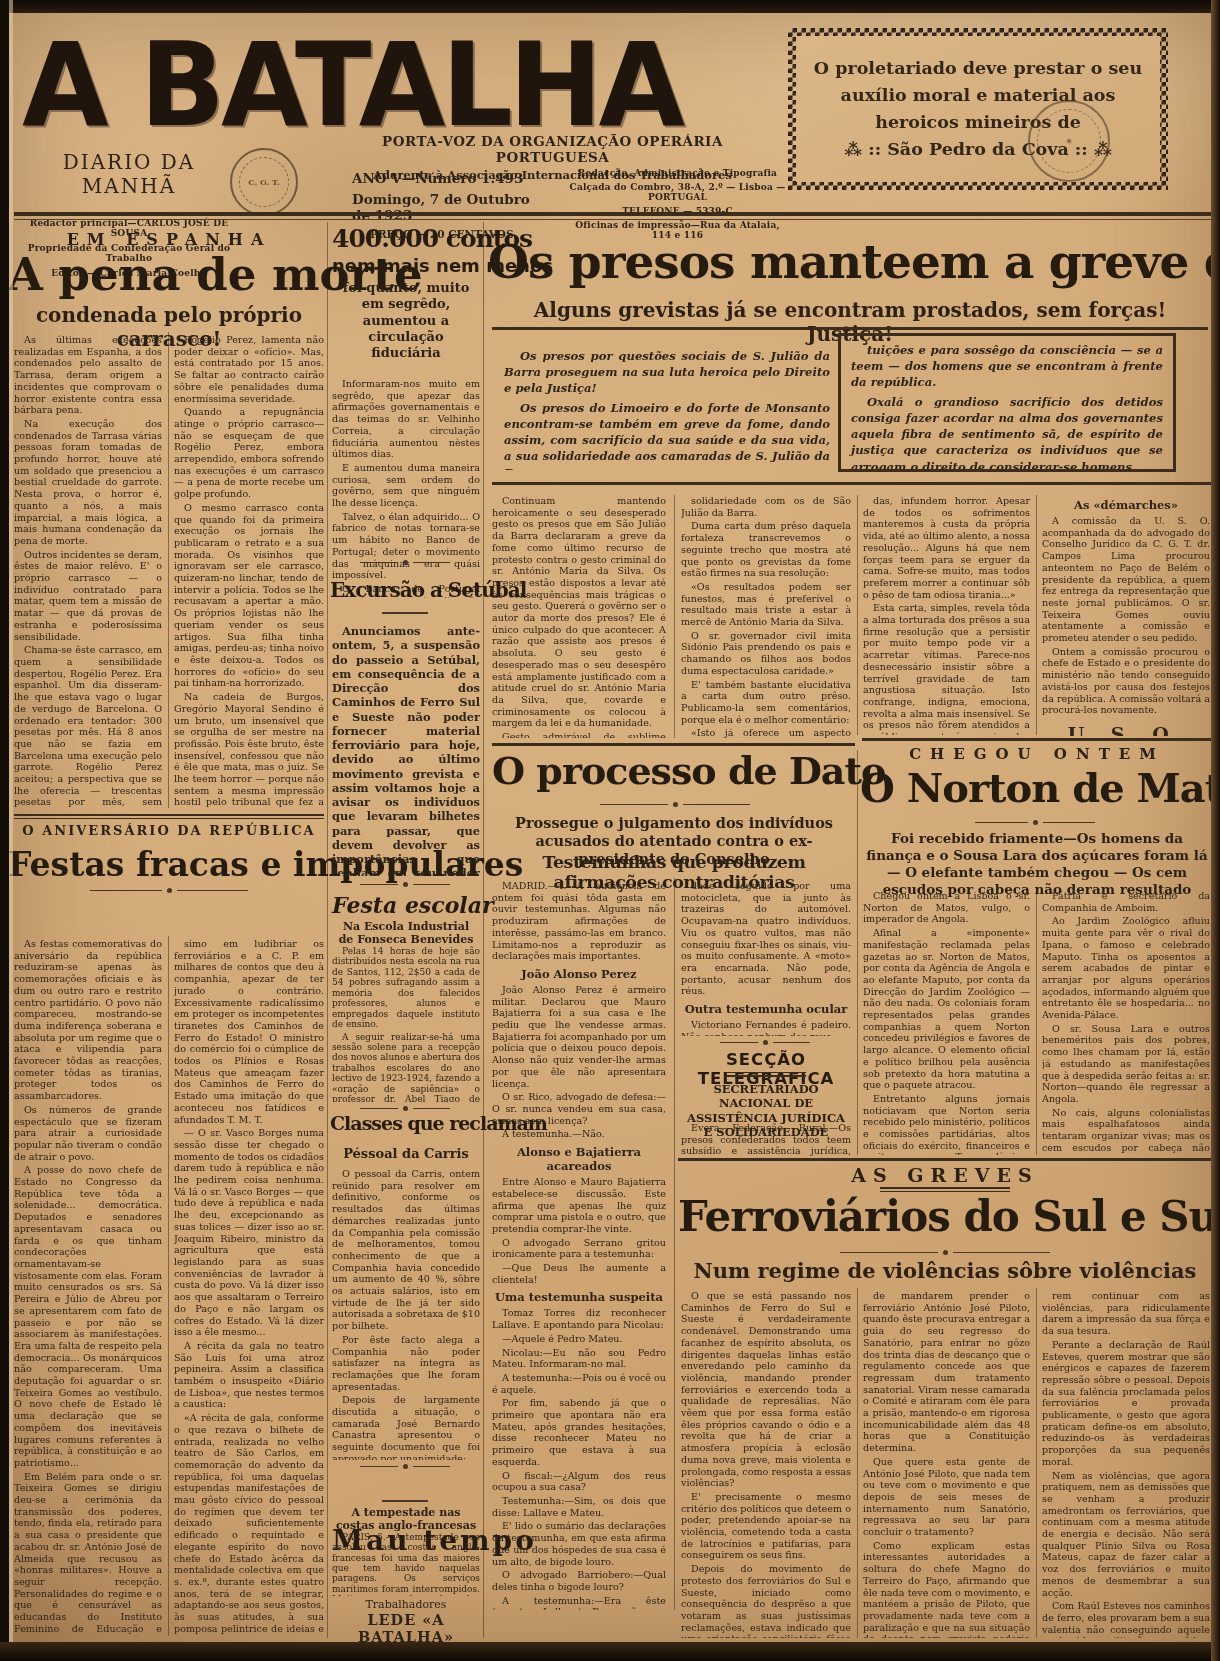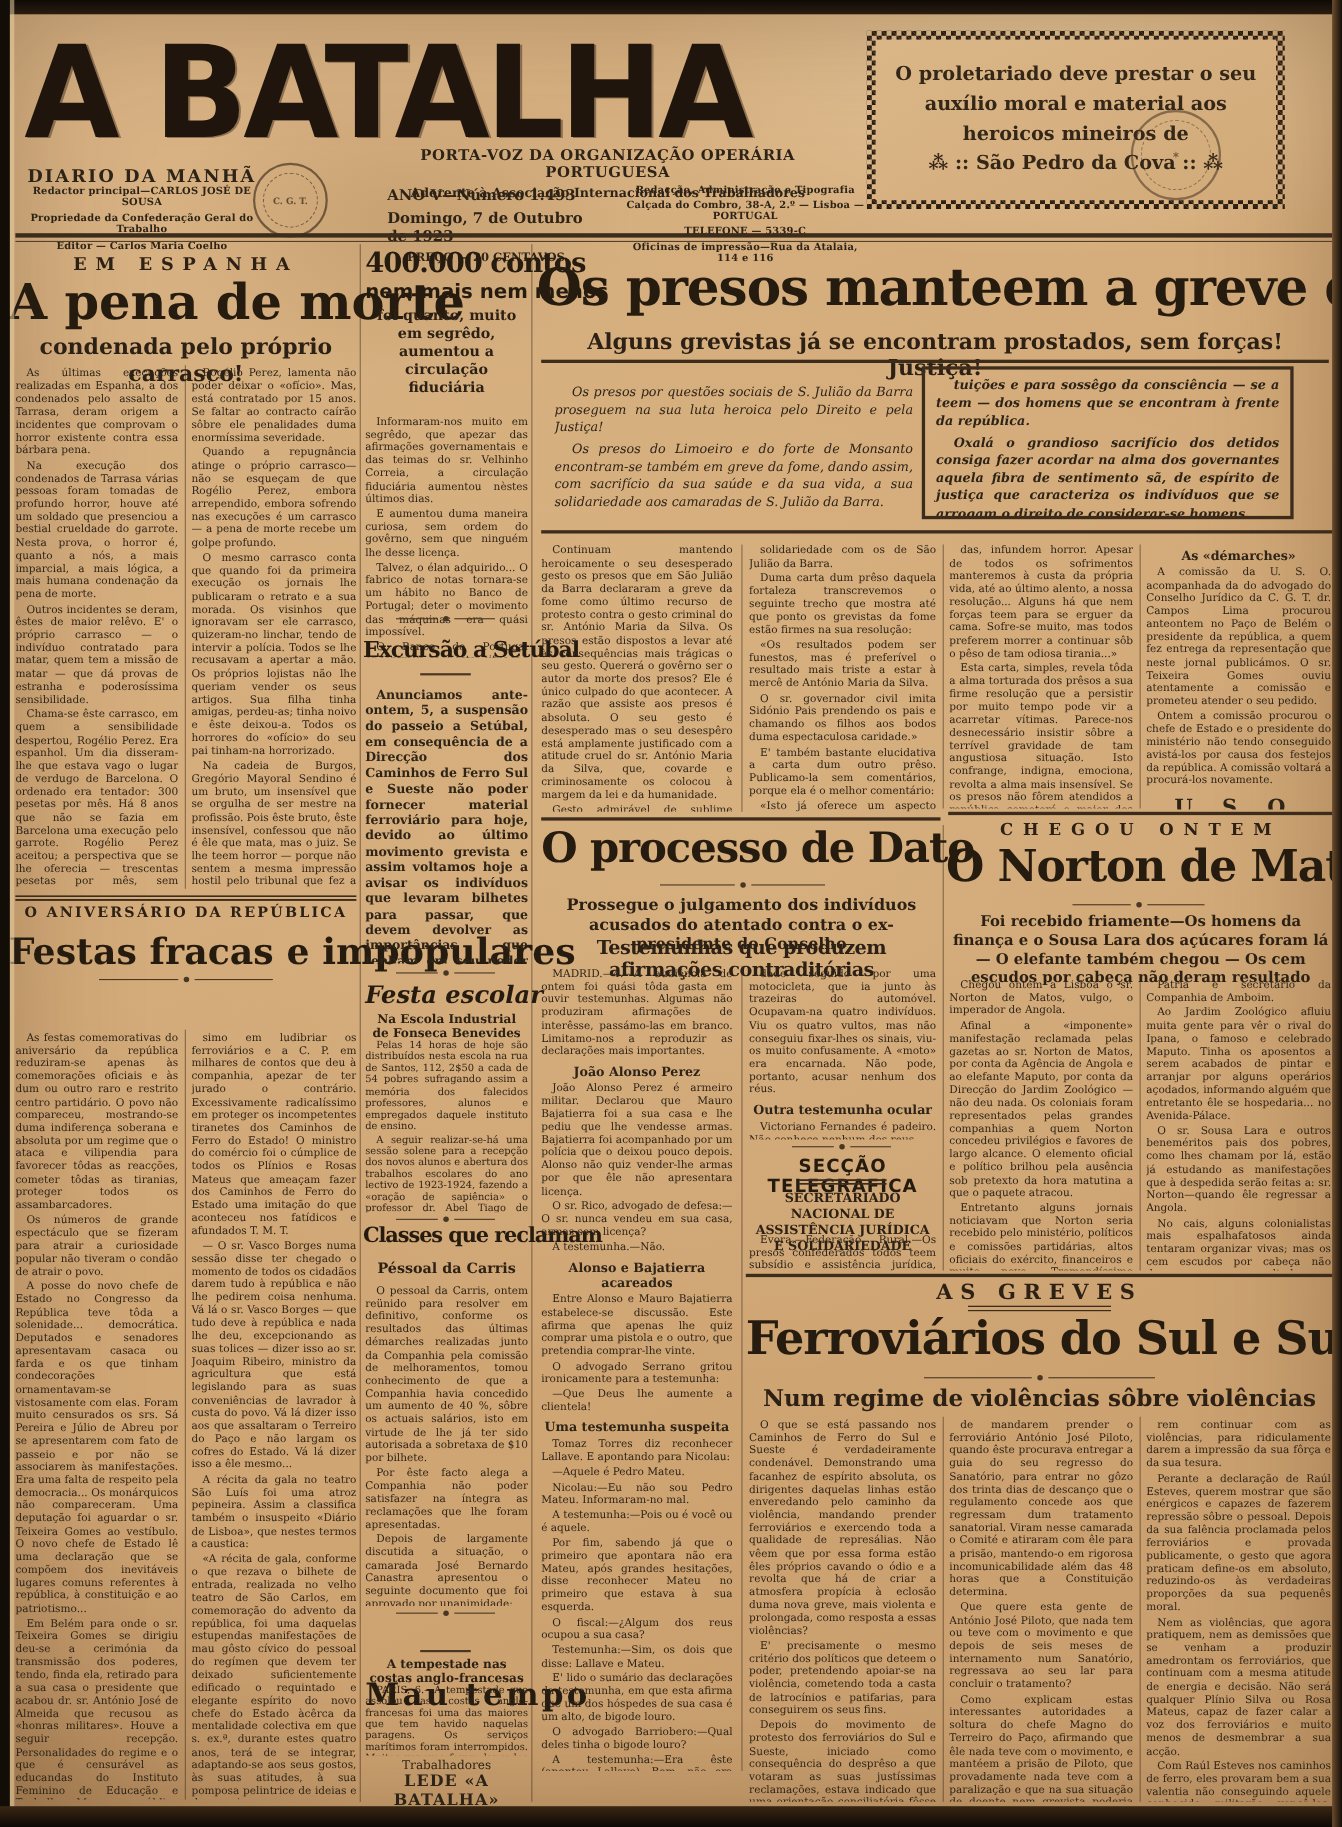--- a/index.html
+++ b/index.html
@@ -29,21 +29,21 @@
   .orn{position:absolute;display:flex;align-items:center;gap:5px;}
   .orn::before,.orn::after{content:"";flex:1;border-top:1px solid #4a3723;}
   .orn .dot{width:5px;height:5px;background:#4a3723;border-radius:50%;flex:0 0 auto;}
   .underrule{position:absolute;height:2px;background:#4a3723;}
   
   #logo{left:22px;top:26px;width:756px;height:122px;font-family:"DejaVu Sans",sans-serif;
     font-weight:bold;font-size:112px;line-height:118px;letter-spacing:-4px;color:#20150c;
     transform:scaleY(1.04);white-space:nowrap;text-shadow:2px 1px 0 rgba(32,21,12,.4);}
   .mh-small{font-size:9px;font-weight:bold;letter-spacing:.2px;}
   #mh-left{left:24px;top:150px;width:210px;text-align:center;}
-  #mh-left .daily{font-size:16px;font-weight:bold;letter-spacing:2px;margin-bottom:0;}
+  #mh-left .daily{font-size:20px;font-weight:normal;letter-spacing:2px;margin-bottom:20px;}
   #mh-left div{margin-bottom:5px;}
   #mh-center{left:330px;top:133px;width:445px;text-align:center;}
   #mh-center .motto{font-size:13.5px;font-weight:bold;letter-spacing:.5px;}
   #mh-center .affil{font-size:11.5px;font-weight:bold;margin-top:3px;}
   #mh-issue{left:352px;top:170px;width:200px;text-align:left;}
   #mh-issue .issue{font-size:13.5px;font-weight:bold;}
   #mh-issue .date{font-size:13.5px;font-weight:bold;margin-top:5px;}
   #mh-issue .price{font-size:10.5px;font-weight:bold;margin-top:5px;margin-left:18px;}
   #mh-right{left:565px;top:168px;width:225px;text-align:center;}
   #mh-right div{margin-bottom:4px;}
@@ -61,21 +61,21 @@
   #notice-inner .ntext{font-size:17.5px;font-weight:bold;line-height:1.55;text-align:center;color:#33261656;color:#342718;}
   
   .kicker{position:absolute;text-align:center;font-weight:bold;color:#2c2114;}
   .headline{position:absolute;text-align:center;font-weight:bold;color:#261b0f;white-space:nowrap;}
   .subheadline{position:absolute;text-align:center;font-weight:bold;color:#2c2114;}
   
   .col{position:absolute;overflow:hidden;text-align:justify;font-size:9.6px;line-height:1.22;color:#2e2418;}
   .col p{margin:0 0 2px;text-indent:10px;}
   .col .subhead{text-align:center;font-weight:bold;font-size:11.5px;text-indent:0;margin:5px 0 3px;}
   .col .bighead{text-align:center;font-weight:bold;font-size:19px;letter-spacing:5px;text-indent:0;margin:7px 0 4px;}
-  .col.lead{font-style:italic;font-weight:normal;font-size:11.6px;line-height:1.4;}
+  .col.lead{font-style:italic;font-weight:bold;font-size:11.6px;line-height:1.4;}
   .col.lead p{text-indent:16px;margin-bottom:3px;}
   .col.large{font-size:11.4px;line-height:1.25;font-weight:bold;}
   #lead-box{position:absolute;border:3px solid #3b2c1c;box-sizing:border-box;padding:6px 10px;
     font-style:italic;font-weight:bold;font-size:11.6px;line-height:1.4;text-align:justify;overflow:hidden;}
   #lead-box p{margin:0 0 3px;text-indent:16px;}
   .telegraf-head{position:absolute;text-align:center;font-family:"DejaVu Sans",sans-serif;
     font-weight:bold;letter-spacing:1px;color:#261b0f;}
 </style>
 </head>
 <body>

